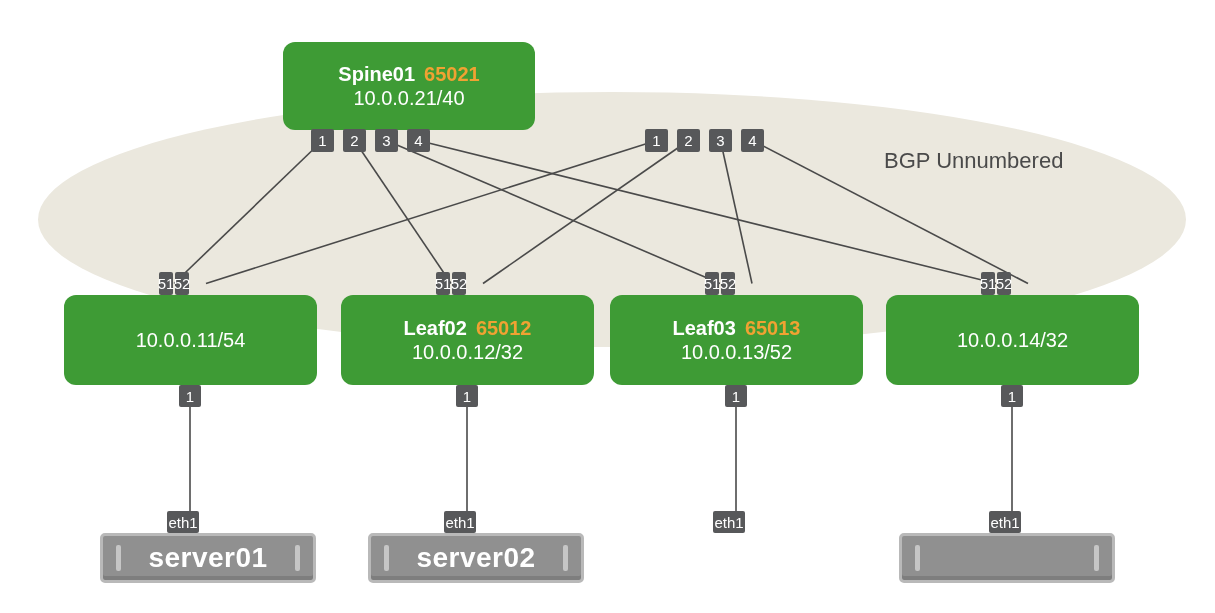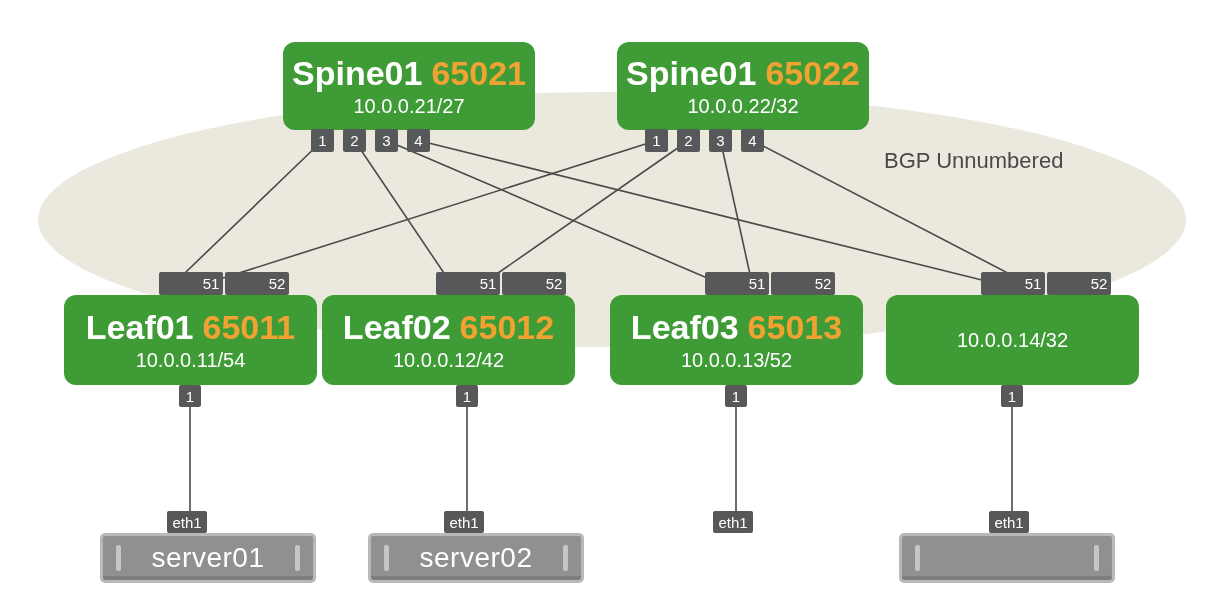--- a/index.html
+++ b/index.html
@@ -11,58 +11,58 @@
   .cloud-label{position:absolute;left:884px;top:148px;font-size:22px;color:#4a4a4a;z-index:2;}
 
   
   #links{position:absolute;left:0;top:0;width:1215px;height:613px;z-index:1;pointer-events:none;}
 
   
   .node{position:absolute;background:#3e9b35;border-radius:12px;color:#ffffff;
         display:flex;flex-direction:column;align-items:center;justify-content:center;z-index:2;}
   .spine{width:252px;height:88px;top:42px;}
   .leaf{width:253px;height:90px;top:295px;}
-  .title{font-size:34px;font-weight:600;line-height:1.2;white-space:nowrap;}
+  .title{font-size:20px;font-weight:600;line-height:1.2;white-space:nowrap;}
   .title .asn{color:#f0a232;margin-left:9px;font-weight:600;}
   .ip{font-size:20px;line-height:1.25;color:#ffffff;}
 
   #spine1{left:283px;} #spine2{left:617px;}
-  #leaf1{left:64px;} #leaf2{left:322px;} #leaf3{left:610px;} #leaf4{left:886px;}
+  #leaf1{left:64px;} #leaf2{left:341px;} #leaf3{left:610px;} #leaf4{left:886px;}
 
   
   .ports{position:absolute;display:flex;gap:9px;z-index:2;}
   .port{background:#57585a;color:#ffffff;font-size:15px;display:flex;
         align-items:center;justify-content:center;border-radius:2px;}
   .ports.spinep .port{width:23px;height:23px;}
   .ports.upp{gap:2px;}
-  .ports.upp .port{width:24px;height:23px;padding-left:40px;}
+  .ports.upp .port{width:14px;height:23px;}
   .port.single{position:absolute;width:22px;height:22px;z-index:2;}
 
   #spine1-ports{left:311px;top:129px;}
   #spine2-ports{left:645px;top:129px;}
   #leaf1-up{left:159px;top:272px;}
   #leaf2-up{left:436px;top:272px;}
   #leaf3-up{left:705px;top:272px;}
   #leaf4-up{left:981px;top:272px;}
   #leaf1-dn{left:179px;top:385px;}
   #leaf2-dn{left:456px;top:385px;}
   #leaf3-dn{left:725px;top:385px;}
   #leaf4-dn{left:1001px;top:385px;}
 
   
-  .ethlabel{position:absolute;top:511px;width:40px;height:22px;background:#57585a;color:#ffffff;
+  .ethlabel{position:absolute;top:511px;width:32px;height:22px;background:#57585a;color:#ffffff;
             font-size:15px;display:flex;align-items:center;justify-content:center;border-radius:2px;z-index:2;}
   #eth1-1{left:167px;} #eth1-2{left:444px;} #eth1-3{left:713px;} #eth1-4{left:989px;}
 
   
   .server{position:absolute;top:533px;width:216px;height:50px;background:#909090;
           border:3px solid #b9b9b9;border-radius:5px;box-sizing:border-box;
           display:flex;align-items:center;justify-content:center;z-index:2;
           box-shadow:inset 0 -4px 0 rgba(0,0,0,0.12);}
-  .server .srv-label{color:#ffffff;font-size:28px;font-weight:400;letter-spacing:0.5px;}
+  .server .srv-label{color:#ffffff;font-size:28px;font-weight:700;letter-spacing:0.5px;}
   .rail{position:absolute;top:9px;bottom:9px;width:5px;background:#c6c6c6;border-radius:2px;}
   .rail.left{left:13px;} .rail.right{right:13px;}
   #server1{left:100px;} #server2{left:368px;text-align:center;} #server3{left:634px;} #server4{left:899px;}
 </style>
 </head>
 <body>
 
 <div id="canvas">
 
   <div class="ellipse"></div>
@@ -80,63 +80,54 @@
       <line x1="190" y1="396" x2="190" y2="522" stroke="#4a4a4a" stroke-width="1.6"></line>
       <line x1="467" y1="396" x2="467" y2="522" stroke="#4a4a4a" stroke-width="1.6"></line>
       <line x1="736" y1="396" x2="736" y2="522" stroke="#4a4a4a" stroke-width="1.6"></line>
       <line x1="1012" y1="396" x2="1012" y2="522" stroke="#4a4a4a" stroke-width="1.6"></line>
     </svg>
 
   <div class="node spine" id="spine1">
     <div class="title">
       <span>Spine01</span><span class="asn">65021</span>
     </div>
-    <div class="ip">10.0.0.21/27</div>
+    <div class="ip">10.0.0.21/40</div>
   </div>
   <div class="ports spinep" id="spine1-ports">
     <div class="port">1</div>
     <div class="port">2</div>
     <div class="port">3</div>
     <div class="port">4</div>
   </div>
 
-  <div class="node spine" id="spine2">
-    <div class="title">
-      <span>Spine01</span><span class="asn">65022</span>
-    </div>
-    <div class="ip">10.0.0.22/32</div>
-  </div>
   <div class="ports spinep" id="spine2-ports">
     <div class="port">1</div>
     <div class="port">2</div>
     <div class="port">3</div>
     <div class="port">4</div>
   </div>
 
   <div class="ports upp" id="leaf1-up">
     <div class="port">51</div>
     <div class="port">52</div>
   </div>
   <div class="node leaf" id="leaf1">
-    <div class="title">
-      <span>Leaf01</span><span class="asn">65011</span>
-    </div>
     <div class="ip">10.0.0.11/54</div>
   </div>
   <div class="port single" id="leaf1-dn">1</div>
 
   <div class="ports upp" id="leaf2-up">
     <div class="port">51</div>
     <div class="port">52</div>
   </div>
   <div class="node leaf" id="leaf2">
     <div class="title">
       <span>Leaf02</span><span class="asn">65012</span>
     </div>
-    <div class="ip">10.0.0.12/42</div>
+    <div class="ip">10.0.0.12/32</div>
   </div>
   <div class="port single" id="leaf2-dn">1</div>
 
   <div class="ports upp" id="leaf3-up">
     <div class="port">51</div>
     <div class="port">52</div>
   </div>
   <div class="node leaf" id="leaf3">
     <div class="title">
       <span>Leaf03</span><span class="asn">65013</span>

